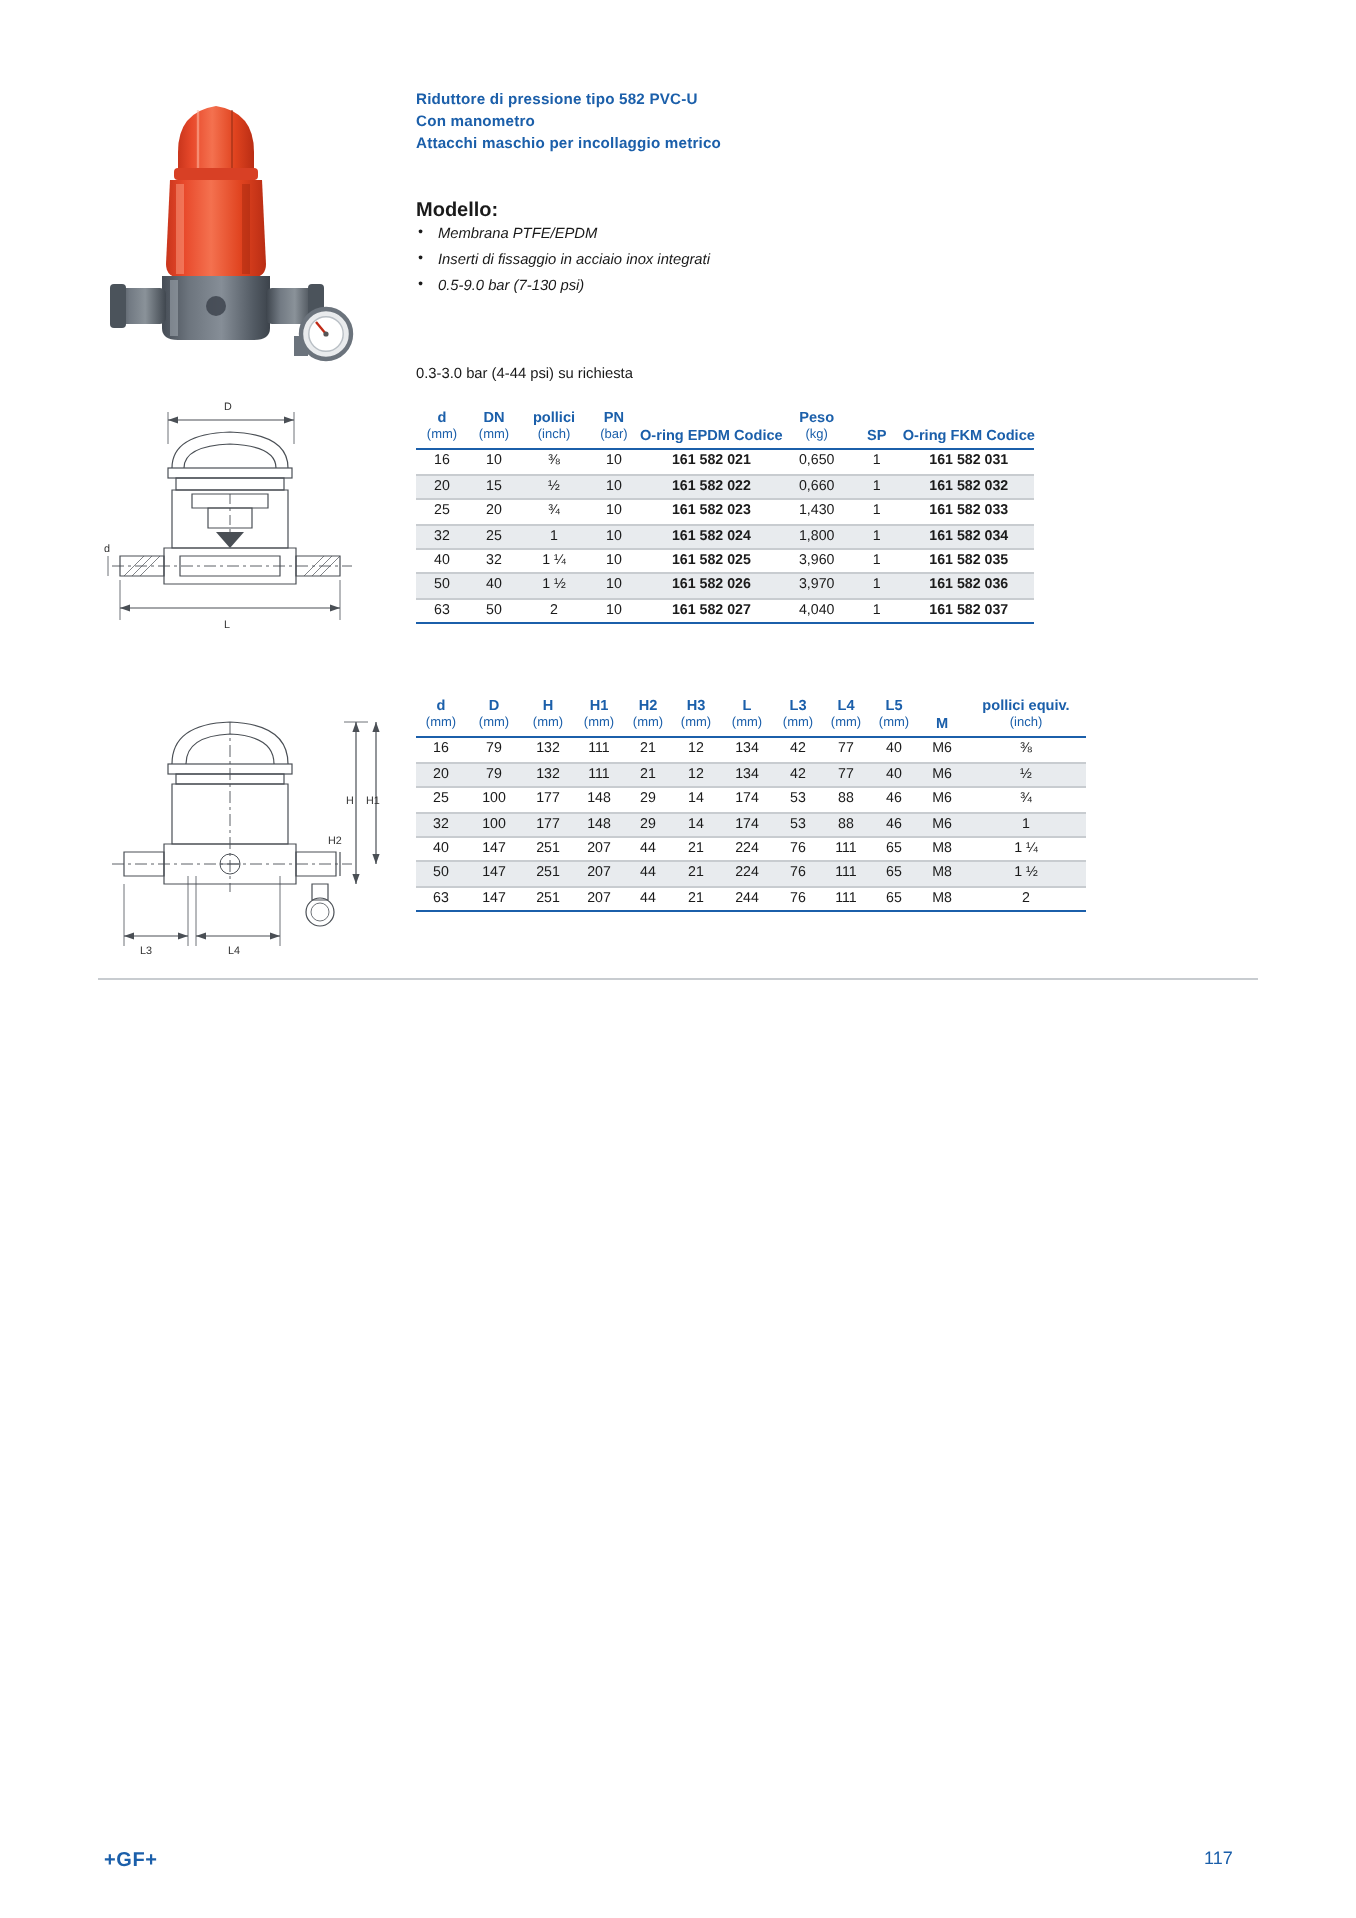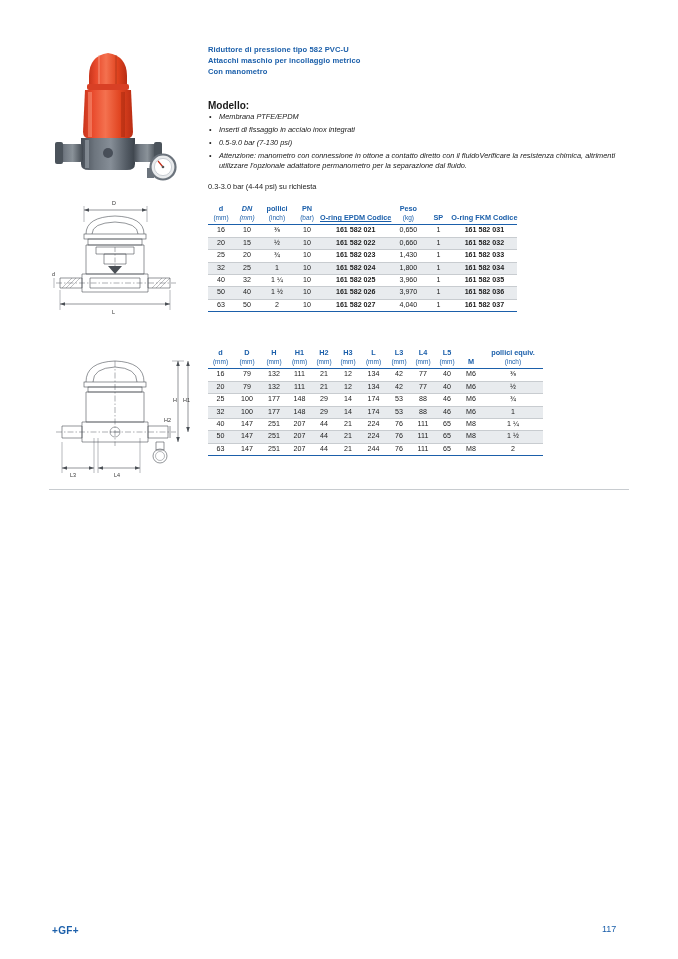--- a/index.html
+++ b/index.html
@@ -119,24 +119,24 @@
   }
   .tbl tbody tr.alt td {
     background: #e8ebee;
   }
   .tbl td.code {
     font-weight: bold;
   }
 
   
   .t1 .c-d      { width: 26px; }
-  .t1 .c-dn     { width: 26px; font-style: italic; }
+  .t1 .c-dn     { width: 26px; }
   .t1 .c-poll   { width: 34px; margin-left: 20px; }
   .t1 .c-pn     { width: 26px; }
-  .t1 .c-oring  { width: 62px; text-decoration: underline; }
+  .t1 .c-oring  { width: 62px; }
   .t1 .c-peso   { width: 34px; }
   .t1 .c-sp     { width: 26px; }
   .t1 .c-fkm    { width: 66px; }
 
   
   .t2 .w1 { width: 25px; }
   .t2 .w2 { width: 28px; }
   .t2 .w3 { width: 26px; }
   .t2 .w4 { width: 25px; }
   .t2 .w5 { width: 24px; }
@@ -260,42 +260,38 @@
       <circle cx="108" cy="127" r="8.6" fill="#ffffff" stroke="#b9bfc5" stroke-width="0.7"></circle>
       <path d="M108,127 L103,121" stroke="#c02a16" stroke-width="1.2"></path>
       <circle cx="108" cy="127" r="1.3" fill="#555"></circle>
 
       <circle cx="53" cy="113" r="5" fill="#39404a" opacity="0.8"></circle>
     </svg>
   </div>
 
   <div class="title-block">
     <div class="title-line">Riduttore di pressione tipo 582 PVC-U</div>
+    <div class="title-line">Con manometro</div>
     <div class="title-line">Attacchi maschio per incollaggio metrico</div>
-    <div class="title-line">Con manometro</div>
   </div>
 
   <div class="modello-head">Modello:</div>
   <div class="bullets">
     <div class="bullet">
       <span class="dot">•</span>
       <span>Membrana PTFE/EPDM</span>
     </div>
     <div class="bullet">
       <span class="dot">•</span>
       <span>Inserti di fissaggio in acciaio inox integrati</span>
     </div>
     <div class="bullet">
       <span class="dot">•</span>
       <span>0.5-9.0 bar (7-130 psi)</span>
     </div>
-    <div class="bullet">
-      <span class="dot">•</span>
-      <span>Attenzione: manometro con connessione in ottone a contatto diretto con il fluidoVerificare la resistenza chimica, altrimenti utilizzare l'opzionale adattatore permanometro per la separazione dal fluido.</span>
-    </div>
   </div>
   <div class="note-line">0.3-3.0 bar (4-44 psi) su richiesta</div>
 
   <div class="draw1">
     <svg width="140" height="148" viewBox="0 0 140 148">
       <g stroke="#4a4f55" fill="none" stroke-width="0.6">
 
         <line x1="32" y1="18" x2="95" y2="18"></line>
         <path d="M32,18 l5,-1.8 l0,3.6 z" fill="#4a4f55" stroke="none"></path>
         <path d="M95,18 l-5,-1.8 l0,3.6 z" fill="#4a4f55" stroke="none"></path>

